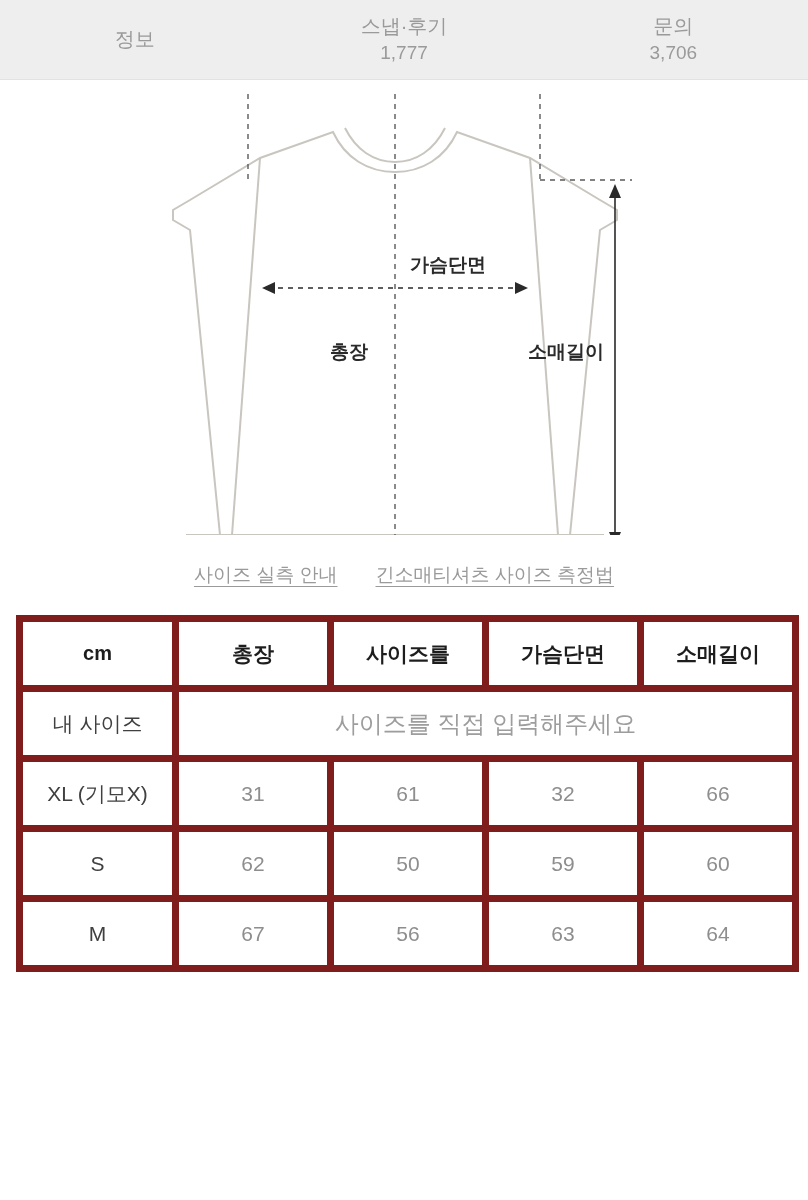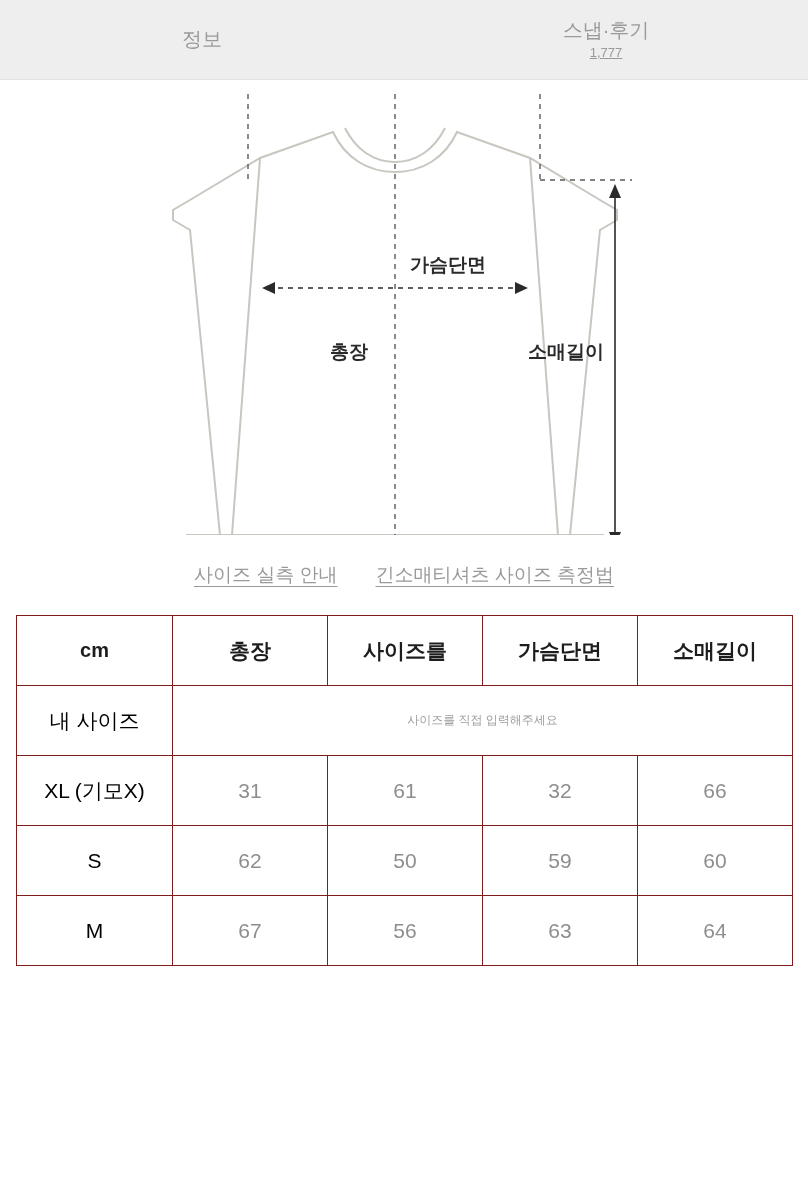--- a/index.html
+++ b/index.html
@@ -34,23 +34,22 @@
     justify-content: center;
     gap: 2px;
     background: #eeeeee;
     color: #9a9a9a;
     font-size: 20px;
     line-height: 1.25;
     cursor: pointer;
     user-select: none;
   }
   .tab .sub {
-    font-size: 13px;
+    font-size: 19px;
     color: #9a9a9a;
-    text-decoration: underline;
   }
   .tab.active {
     background: #ffffff;
     color: #1b1b1b;
     font-weight: bold;
   }
   .tab.active .label { font-weight: bold; }
 
   
   .illus {
@@ -90,57 +89,61 @@
   }
 
   
   .size-table {
     width: 776px;
     margin: 0 16px;
     border-collapse: collapse;
     table-layout: fixed;
   }
   .size-table th, .size-table td {
-    border: 1px solid #7f1d1d;
+    border: 7px solid #7f1d1d;
     text-align: center;
     vertical-align: middle;
     height: 70px;
     font-size: 21px;
     color: #8e8e8e;
     font-weight: normal;
   }
   .size-table thead th {
     color: #1d1d1d;
     font-weight: bold;
     font-size: 21px;
   }
   .size-table thead th:first-child { font-size: 20px; }
   .size-table tbody td.rowhead {
-    color: #000000;
+    color: #404040;
     font-size: 21px;
   }
   .size-table .mysize-cell {
     color: #9d9d9d;
-    font-size: 12px;
+    font-size: 24px;
   }
   .col-first { width: 156px; }
   .col-rest  { width: 155px; }
 </style>
 </head>
 <body>
 
 <div class="page">
 
   <div class="tabbar">
     <div class="tab">
       <span class="label">정보</span>
     </div>
     <div class="tab">
       <span class="label">스냅·후기</span>
       <span class="sub">1,777</span>
+    </div>
+    <div class="tab">
+      <span class="label">문의</span>
+      <span class="sub">3,706</span>
     </div>
   </div>
 
   <div class="illus">
     <svg width="808" height="455" viewBox="0 0 808 455">
 
       <g fill="none" stroke="#c9c6c0" stroke-width="2">
 
         <path d="M333,52 C345,78 368,92 395,92 C422,92 445,78 457,52
                  L530,78 L600,120 L617,130 L617,140

